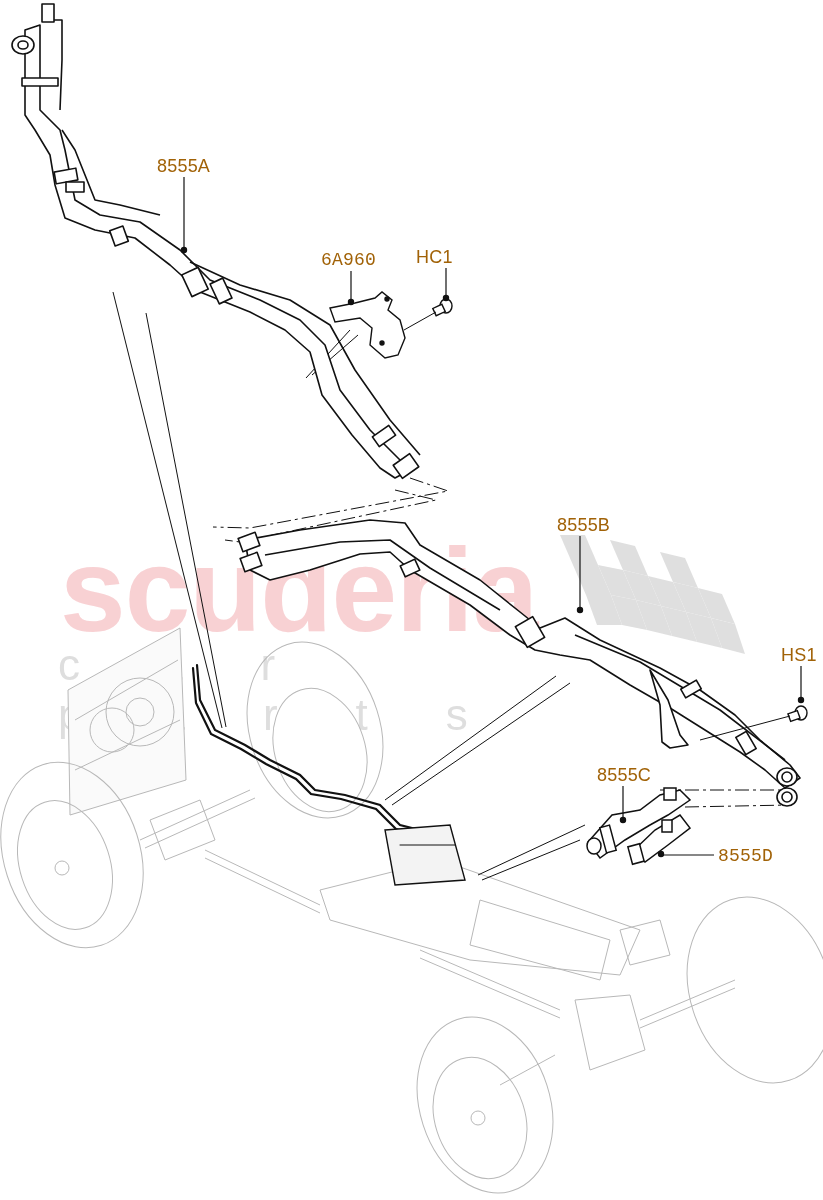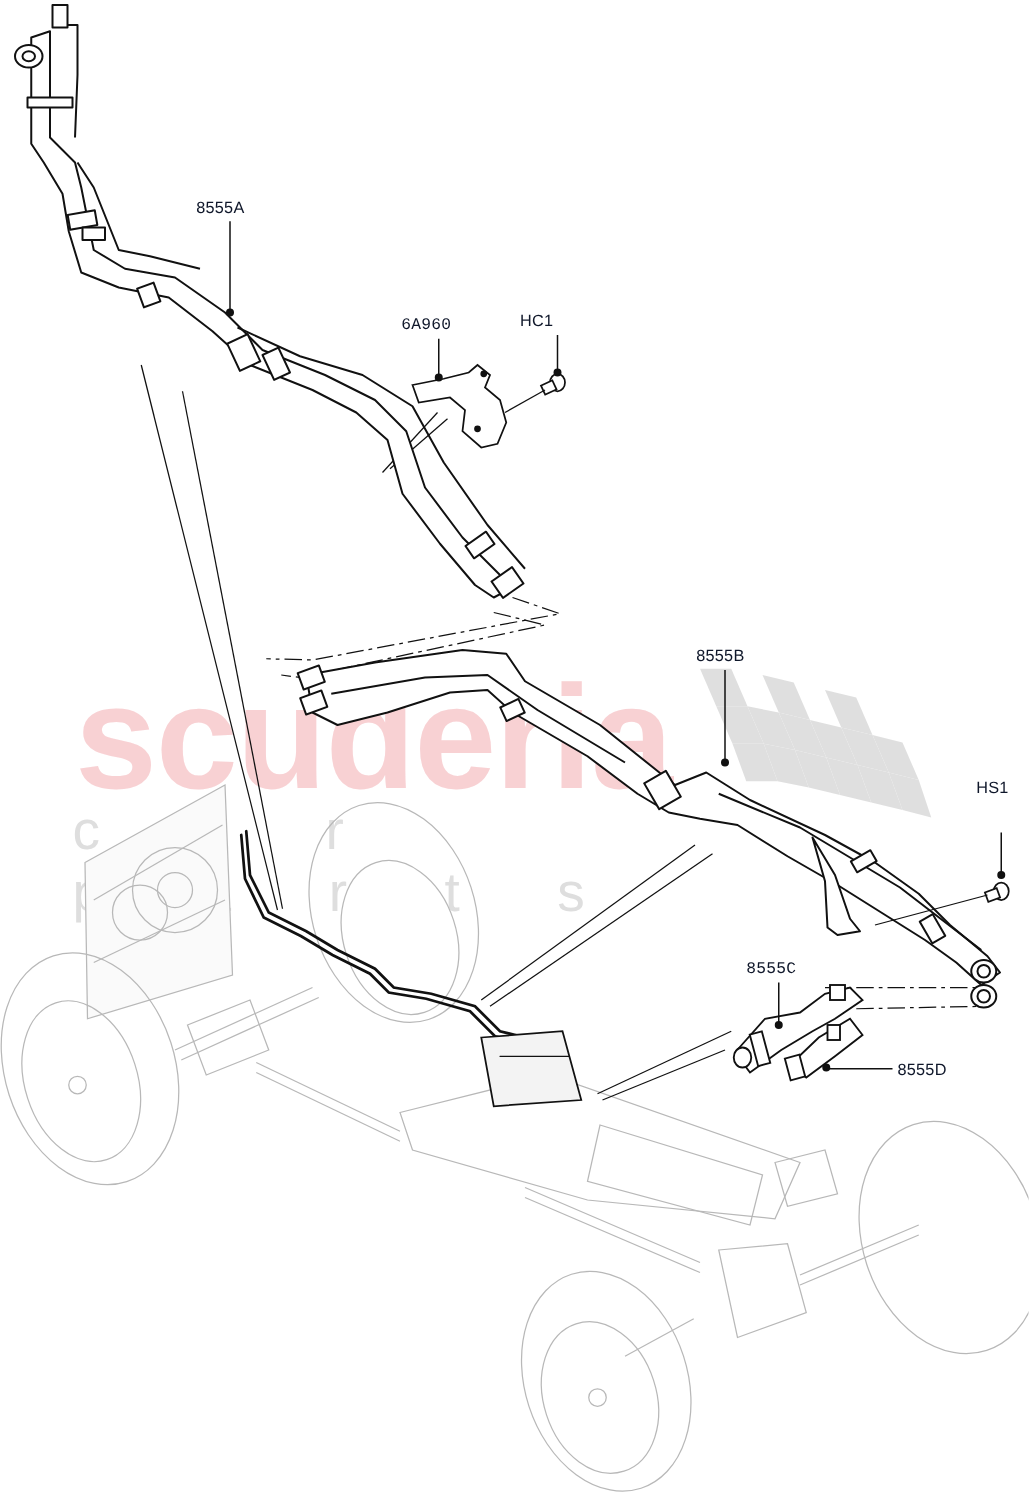--- a/index.html
+++ b/index.html
@@ -1,20 +1,20 @@
 <!DOCTYPE html>
 <html><head>
 <meta charset="utf-8">
 <style>
   html, body { margin: 0; padding: 0; background: #ffffff; }
   body { width: 823px; height: 1200px; position: relative; overflow: hidden;
          font-family: "Liberation Sans", sans-serif; }
   #diagram { position: absolute; left: 0; top: 0; width: 823px; height: 1200px; }
   .callout { position: absolute; font-family: "Liberation Sans", sans-serif;
-             font-size: 13px; color: #0f172a; letter-spacing: 0.2px;
+             font-size: 18px; color: #a16207; letter-spacing: 0.2px;
              line-height: 16px; white-space: nowrap; cursor: pointer; }
   .wm-main { position: absolute; left: 60px; top: 530px; font-family: "Liberation Sans", sans-serif;
              font-weight: bold; font-size: 118px; color: #f7c9cc; letter-spacing: -1px;
              line-height: 120px; opacity: 0.85; }
   .wm-sub  { position: absolute; left: 58px; top: 640px; font-family: "Liberation Sans", sans-serif;
              font-size: 44px; color: #dedede; letter-spacing: 78px; line-height: 50px; }
 </style>
 </head>
 <body>
 
@@ -196,15 +196,15 @@
       <circle cx="623" cy="820" r="2.6"></circle>
     <line x1="662" y1="855" x2="714" y2="855"></line>
       <circle cx="661" cy="854" r="2.6"></circle>
   </g>
 </svg>
 
 <div class="callout" style="left:157px;top:158px;">8555A</div>
 <div class="callout" style="left:321px;top:252px;font-family:Liberation Mono, monospace;">6A960</div>
 <div class="callout" style="left:416px;top:249px;">HC1</div>
 <div class="callout" style="left:557px;top:517px;text-align:center;">8555B</div>
-<div class="callout" style="left:781px;top:622px;">HS1</div>
-<div class="callout" style="left:597px;top:767px;font-family:Liberation Mono, monospace;">8555C</div>
-<div class="callout" style="left:718px;top:848px;">8555D</div>
+<div class="callout" style="left:781px;top:647px;">HS1</div>
+<div class="callout" style="left:597px;top:767px;">8555C</div>
+<div class="callout" style="left:718px;top:848px;font-family:Liberation Mono, monospace;">8555D</div>
 
 </body></html>

